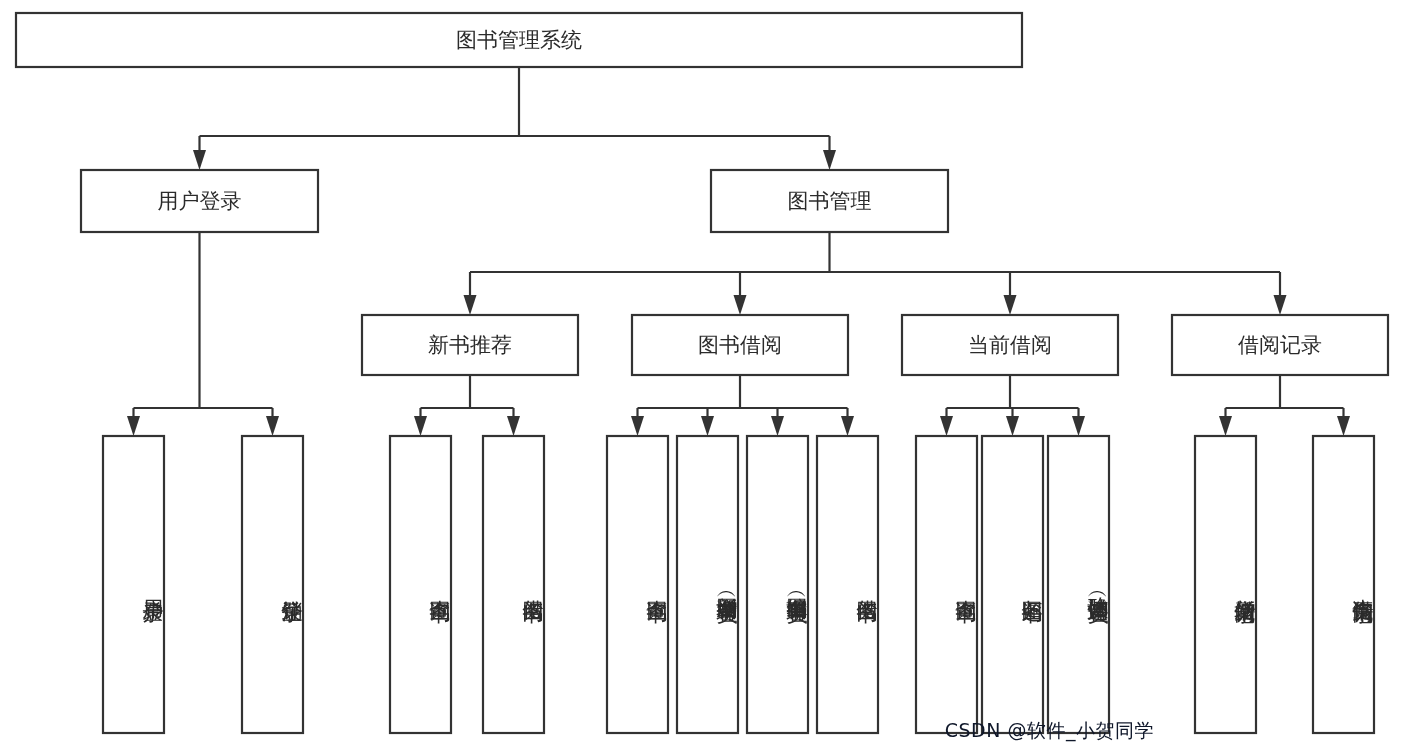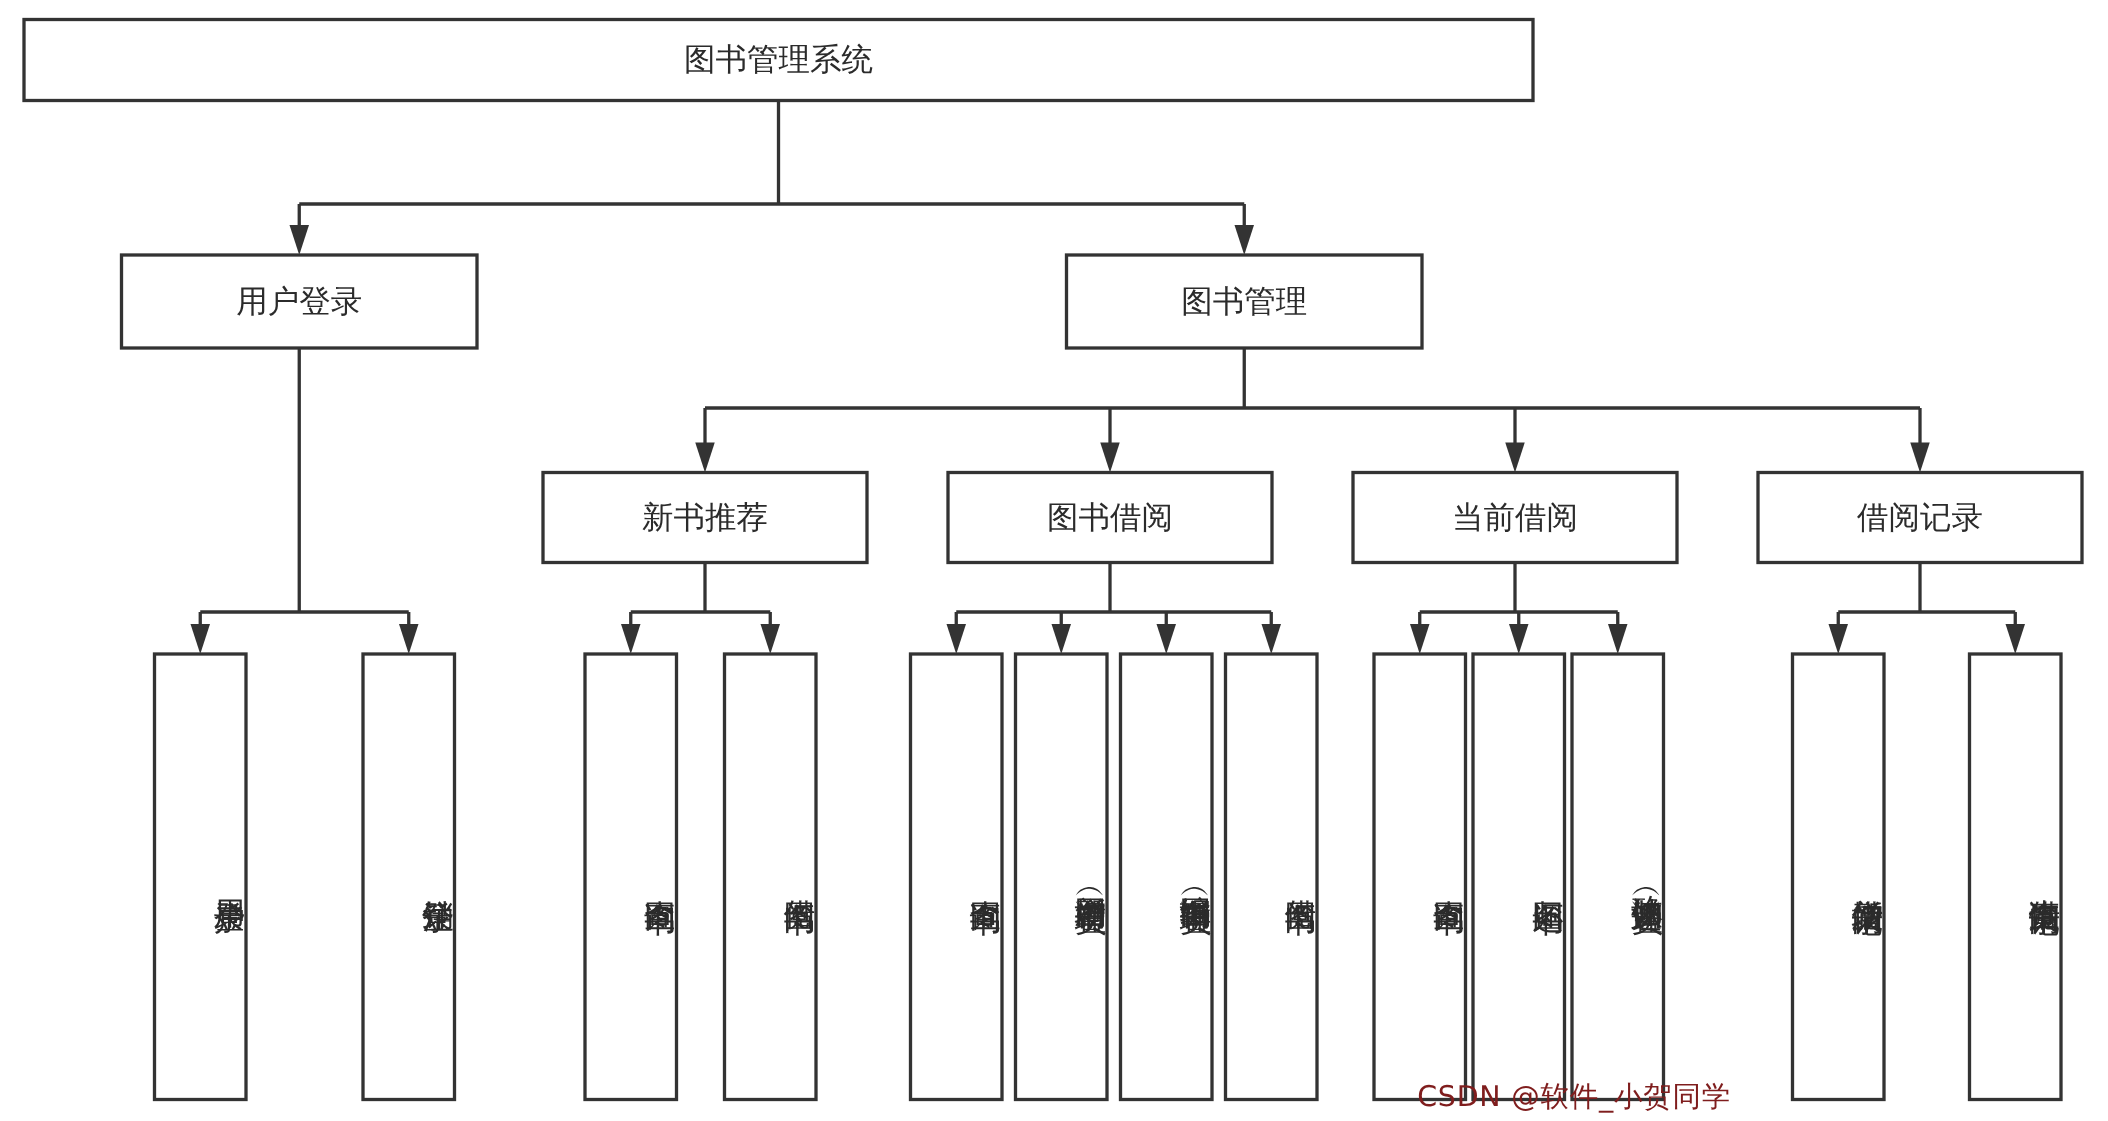--- a/index.html
+++ b/index.html
@@ -63,21 +63,21 @@
     display: flex;
     align-items: flex-start;
     justify-content: center;
   }
   .watermark {
     position: absolute;
     right: 8px;
     bottom: 3px;
     font-family: "DejaVu Sans", "Liberation Sans", sans-serif;
     font-size: 19px;
-    color: #7f1d1d;
+    color: #0f172a;
     letter-spacing: 0.5px;
     white-space: nowrap;
   }
 </style>
 </head>
 <body>
 
 <div id="diagram-root">
   <svg class="diagram-canvas" id="diagram-svg" viewBox="0 0 1405 747">
       <g>

